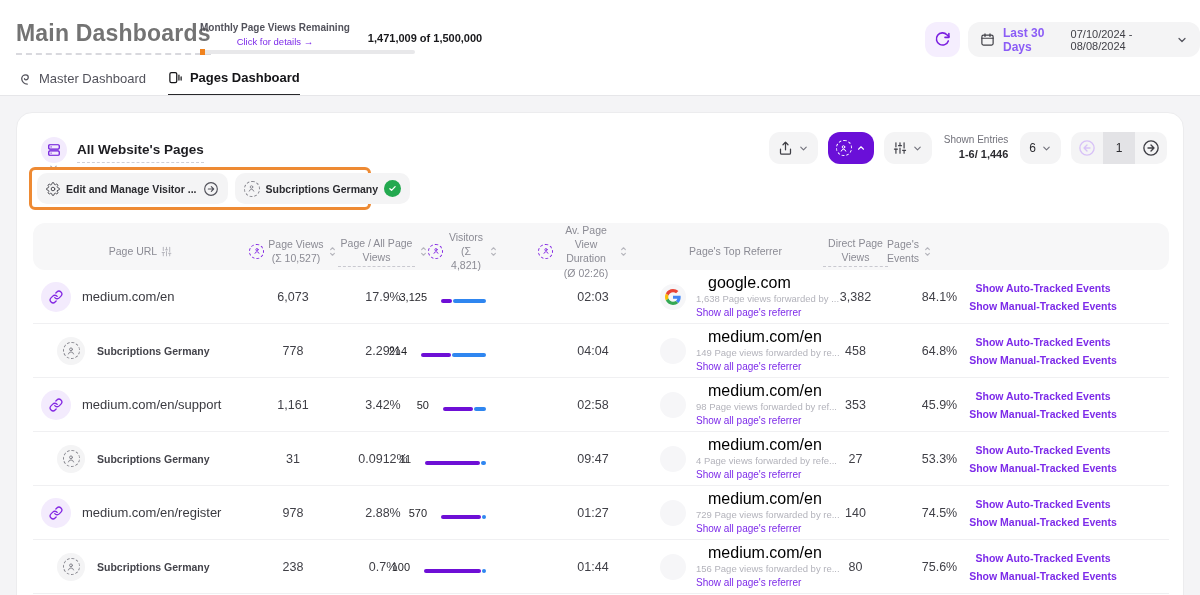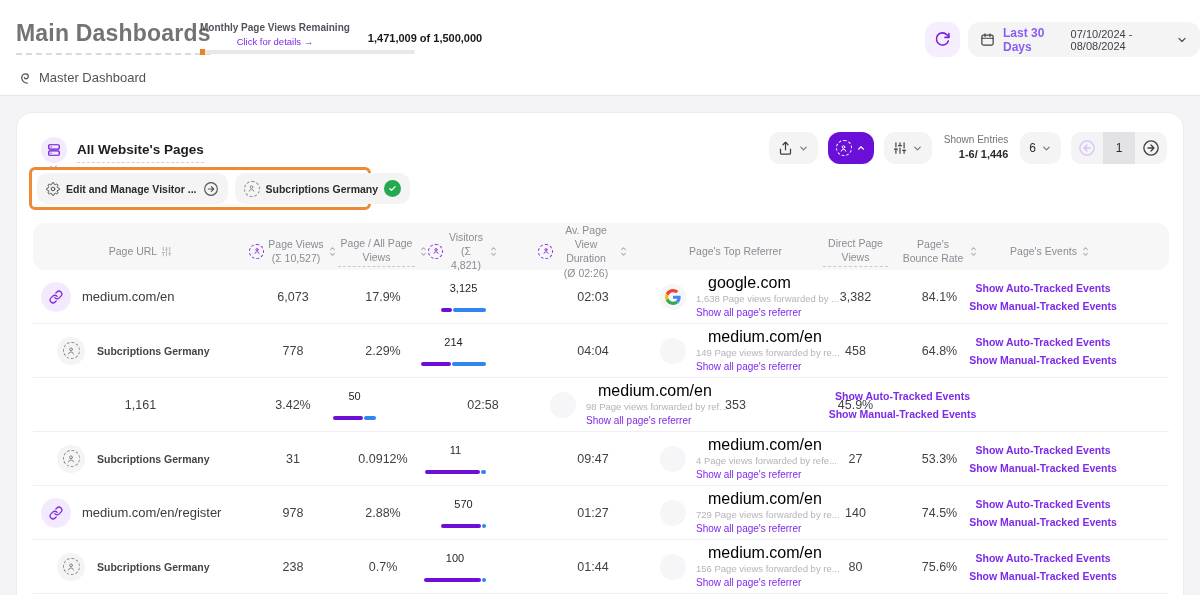--- a/index.html
+++ b/index.html
@@ -85,21 +85,21 @@
   .cell{font-size:12.5px;color:var(--txt2);text-align:center;}
   .cell-url{display:flex;align-items:center;gap:11px;padding-left:8px;text-align:left;}
   .cell-url.seg{padding-left:24px;gap:12px;}
   .row-ico{width:30px;height:30px;border-radius:50%;display:grid;place-items:center;flex:none;cursor:pointer;}
   .row-ico.lav{background:var(--lav);color:#8327e3;}
   .row-ico.gray{background:var(--pill);color:#85858d;width:28px;height:28px;}
   .url-text{font-size:13px;color:#3a3a40;}
   .seg .url-text{font-size:10.5px;font-weight:600;color:#44444b;}
 
   .cell-vis{display:flex;justify-content:flex-end;padding-right:52px;}
-  .vwrap{display:flex;flex-direction:column;align-items:center;gap:14px;}
+  .vwrap{display:flex;flex-direction:row;align-items:flex-end;gap:14px;}
   .vlabel{font-size:11px;color:#1f1f24;}
   .vbar{display:flex;gap:1px;height:4px;}
   .seg-p{background:var(--barp);border-radius:2px;height:4px;display:inline-block;}
   .seg-b{background:var(--barb);border-radius:2px;height:4px;display:inline-block;}
 
   .cell-ref{display:flex;align-items:center;gap:10px;padding-left:12px;text-align:left;}
   .fav{width:26px;height:26px;border-radius:50%;background:#f6f6f8;display:grid;place-items:center;flex:none;}
   .refname{font-size:16px;color:#000000;line-height:1.25;margin-left:12px;}
   .refdesc{font-size:9.5px;color:#b3b3bb;line-height:1.3;white-space:nowrap;}
   .reflink{font-size:10px;color:var(--link);cursor:pointer;line-height:1.4;}
@@ -152,20 +152,30 @@
 
 <div class="tabs">
   <div class="tab">
     <span>
         <svg width="15" height="15" viewBox="0 0 24 24" fill="none" stroke="currentColor" stroke-width="2" stroke-linecap="round">
           <path d="M12 12a2 2 0 0 0 2 2 4 4 0 0 0 0-8 6.5 6.5 0 0 0-6.5 6.5A9 9 0 0 0 16.5 21"></path>
         </svg>
       </span>
     <span>Master Dashboard</span>
   </div>
+  <div class="tab active">
+    <span>
+        <svg width="15" height="15" viewBox="0 0 24 24" fill="none" stroke="currentColor" stroke-width="2" stroke-linecap="round">
+          <rect x="3" y="4" width="11" height="16" rx="2.5"></rect>
+          <line x1="17.5" y1="8" x2="17.5" y2="16"></line>
+          <line x1="21" y1="11" x2="21" y2="16"></line>
+        </svg>
+      </span>
+    <span>Pages Dashboard</span>
+  </div>
 </div>
 <div class="tab-sep"></div>
 
 <div class="card">
 
   <div class="db-badge">
     <span>
         <svg width="14" height="14" viewBox="0 0 24 24" fill="none" stroke="currentColor" stroke-width="2.1" stroke-linecap="round">
           <rect x="3" y="3" width="18" height="7.5" rx="1.8"></rect>
           <rect x="3" y="13.5" width="18" height="7.5" rx="1.8"></rect>
@@ -365,29 +375,20 @@
               <polyline points="7 19 12 24 17 19"></polyline>
             </svg>
           </span>
       </div>
       <div class="th">
           <span>Page's Top Referrer</span>
         </div>
       <div class="th">
           <span class="dotted">Direct Page Views</span>
         </div>
-      <div class="th">
-        <span style="max-width:64px">Page's Bounce Rate</span>
-        <span class="sorticon">
-            <svg width="9" height="11" viewBox="0 0 24 28" fill="none" stroke="currentColor" stroke-width="3" stroke-linecap="round" stroke-linejoin="round">
-              <polyline points="7 9 12 4 17 9"></polyline>
-              <polyline points="7 19 12 24 17 19"></polyline>
-            </svg>
-          </span>
-      </div>
       <div class="th th-events">
         <span>Page's Events</span>
         <span class="sorticon">
             <svg width="9" height="11" viewBox="0 0 24 28" fill="none" stroke="currentColor" stroke-width="3" stroke-linecap="round" stroke-linejoin="round">
               <polyline points="7 9 12 4 17 9"></polyline>
               <polyline points="7 19 12 24 17 19"></polyline>
             </svg>
           </span>
       </div>
     </div>
@@ -472,20 +473,29 @@
     </div>
     <div class="cell">458</div>
     <div class="cell">64.8%</div>
     <div class="cell cell-events">
       <div class="evlink">Show Auto-Tracked Events</div>
       <div class="evlink">Show Manual-Tracked Events</div>
     </div>
   </div>
 
   <div class="trow">
+    <div class="cell cell-url">
+      <span class="row-ico lav">
+              <svg width="14" height="14" viewBox="0 0 24 24" fill="none" stroke="currentColor" stroke-width="2.2" stroke-linecap="round" stroke-linejoin="round">
+                <path d="M10 13a5 5 0 0 0 7.54.54l3-3a5 5 0 0 0-7.07-7.07l-1.72 1.71"></path>
+                <path d="M14 11a5 5 0 0 0-7.54-.54l-3 3a5 5 0 0 0 7.07 7.07l1.71-1.71"></path>
+              </svg>
+            </span>
+      <span class="url-text">medium.com/en/support</span>
+    </div>
     <div class="cell">1,161</div>
     <div class="cell">3.42%</div>
     <div class="cell cell-vis">
       <div class="vwrap">
         <div class="vlabel">50</div>
         <div class="vbar">
                 <span class="seg-p" style="width: 30px;"></span>
                 <span class="seg-b" style="width: 12px;"></span>
               </div>
       </div>

